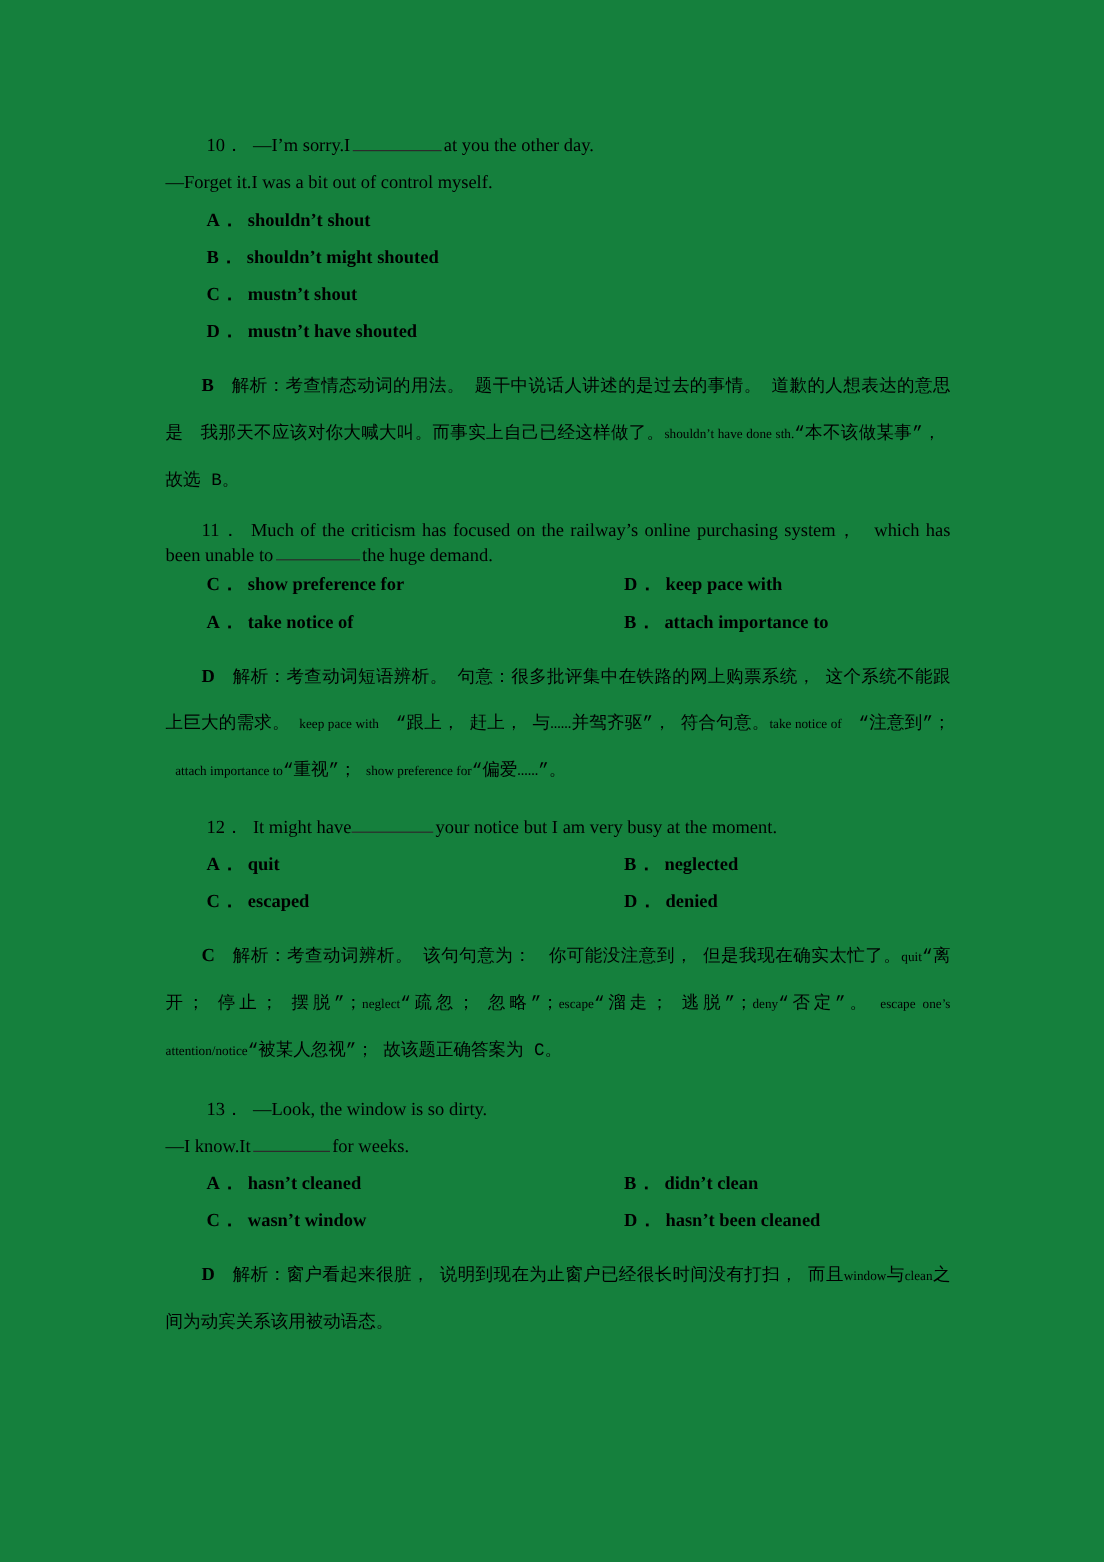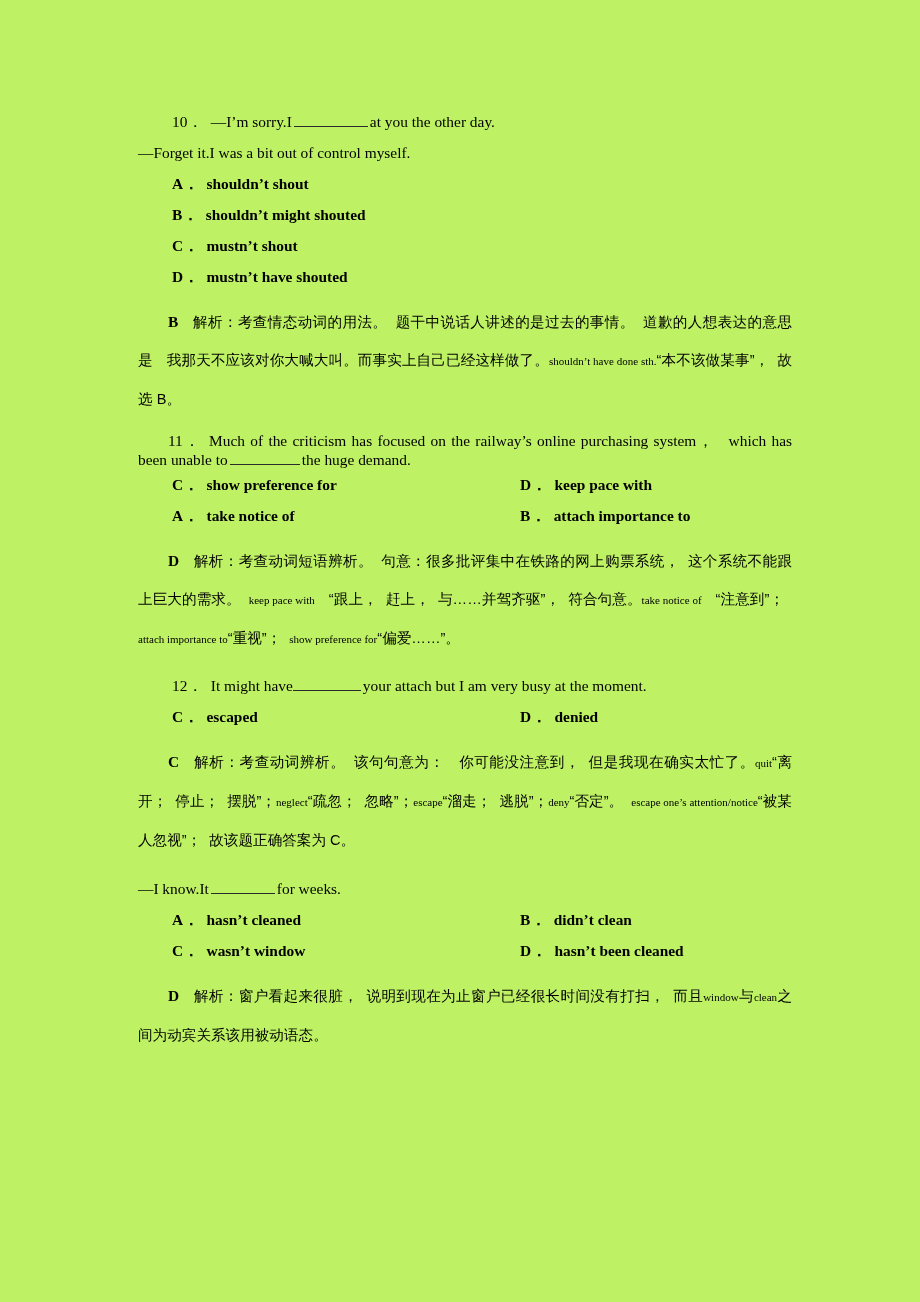--- a/index.html
+++ b/index.html
@@ -14,21 +14,21 @@
     position: relative;
     font-family: "Liberation Serif", "DejaVu Serif", serif;
     color: #000000;
     overflow: hidden;
   }
   .page {
     position: absolute;
     left: 0; top: 0;
     width: 920px;
     height: 1302px;
-    background: #bef264;
+    background: #15803d;
   }
   .content {
     position: absolute;
     left: 138px;
     top: 106px;
     width: 654px;
   }
 
   
   .line {
@@ -78,21 +78,21 @@
     text-justify: inter-character;
     margin-top: 2px;
   }
   .exp .first-indent { padding-left: 30px; }
   .ans-letter {
     font-weight: bold;
     font-family: "Liberation Serif", "DejaVu Serif", serif;
     letter-spacing: 0.5px;
   }
   .zh {
-    font-family: Liberation Sans, sans-serif;
+    font-family: Liberation Mono, monospace;
     font-size: 14.6px;
     margin-top: 32px;
   }
   .en {
     font-family: "Liberation Serif", "DejaVu Serif", serif;
     font-size: 11px;
   }
   .gap-sm { display: inline-block; width: 8px; }
   .gap-md { display: inline-block; width: 14px; }
 
@@ -154,38 +154,43 @@
       <div class="spacer-9"></div>
 
       <div class="exp"><span class="first-indent"></span><span class="ans-letter">D</span><span class="gap-md"></span><span class="zh">解析：</span><span class="zh">考查动词短语辨析。</span><span class="gap-sm"></span><span class="zh">句意：很多批评集中在铁路的网上购票系统，</span><span class="gap-sm"></span><span class="zh">这个系统不能跟上巨大的需求。</span><span class="gap-sm"></span><span class="en">keep pace with</span><span class="gap-md"></span><span class="zh">“跟上，</span><span class="gap-sm"></span><span class="zh">赶上，</span><span class="gap-sm"></span><span class="zh">与……并驾齐驱”，</span><span class="gap-sm"></span><span class="zh">符合句意。</span><span class="en">take notice of</span><span class="gap-md"></span><span class="zh">“注意到”；</span><span class="gap-sm"></span><span class="en">attach importance to</span><span class="zh">“重视”；</span><span class="gap-sm"></span><span class="en">show preference for</span><span class="zh">“偏爱……”。</span></div>
 
     </div>
 
     <div class="spacer-12"></div>
 
     <div class="q-block">
 
-      <div class="line indent"><span>12．</span><span class="gap-sm"></span><span>It might have</span><span class="blank w3 tight"></span><span>your attach but I am very busy at the moment.</span></div>
-
+      <div class="line indent"><span>12．</span><span class="gap-sm"></span><span>It might have</span><span class="blank w3 tight"></span><span>your notice but I am very busy at the moment.</span></div>
+
+      <div class="opt-row">
+          <span class="opt-col"><span class="opt-letter">A．</span><span class="opt-sep"></span><span>quit</span></span>
+          <span class="opt-col second"><span class="opt-letter">B．</span><span class="opt-sep"></span><span>neglected</span></span>
+        </div>
 
       <div class="opt-row">
           <span class="opt-col"><span class="opt-letter">C．</span><span class="opt-sep"></span><span>escaped</span></span>
           <span class="opt-col second"><span class="opt-letter">D．</span><span class="opt-sep"></span><span>denied</span></span>
         </div>
 
       <div class="spacer-9"></div>
 
       <div class="exp"><span class="first-indent"></span><span class="ans-letter">C</span><span class="gap-md"></span><span class="zh">解析：</span><span class="zh">考查动词辨析。</span><span class="gap-sm"></span><span class="zh">该句句意为：</span><span class="gap-md"></span><span class="zh">你可能没注意到，</span><span class="gap-sm"></span><span class="zh">但是我现在确实太忙了。</span><span class="en">quit</span><span class="zh">“离开；</span><span class="gap-sm"></span><span class="zh">停止；</span><span class="gap-sm"></span><span class="zh">摆脱”；</span><span class="en">neglect</span><span class="zh">“疏忽；</span><span class="gap-sm"></span><span class="zh">忽略”；</span><span class="en">escape</span><span class="zh">“溜走；</span><span class="gap-sm"></span><span class="zh">逃脱”；</span><span class="en">deny</span><span class="zh">“否定”。</span><span class="gap-sm"></span><span class="en">escape one’s attention/notice</span><span class="zh">“被某人忽视”；</span><span class="gap-sm"></span><span class="zh">故该题正确答案为 C。</span></div>
 
     </div>
 
     <div class="spacer-14"></div>
 
     <div class="q-block">
 
+      <div class="line indent"><span>13．</span><span class="gap-sm"></span><span>—Look, the window is so dirty.</span></div>
 
       <div class="line"><span>—I know.It</span><span class="blank w4"></span><span>for weeks.</span></div>
 
       <div class="opt-row">
           <span class="opt-col"><span class="opt-letter">A．</span><span class="opt-sep"></span><span>hasn’t cleaned</span></span>
           <span class="opt-col second"><span class="opt-letter">B．</span><span class="opt-sep"></span><span>didn’t clean</span></span>
         </div>
 
       <div class="opt-row">
           <span class="opt-col"><span class="opt-letter">C．</span><span class="opt-sep"></span><span>wasn’t window</span></span>

